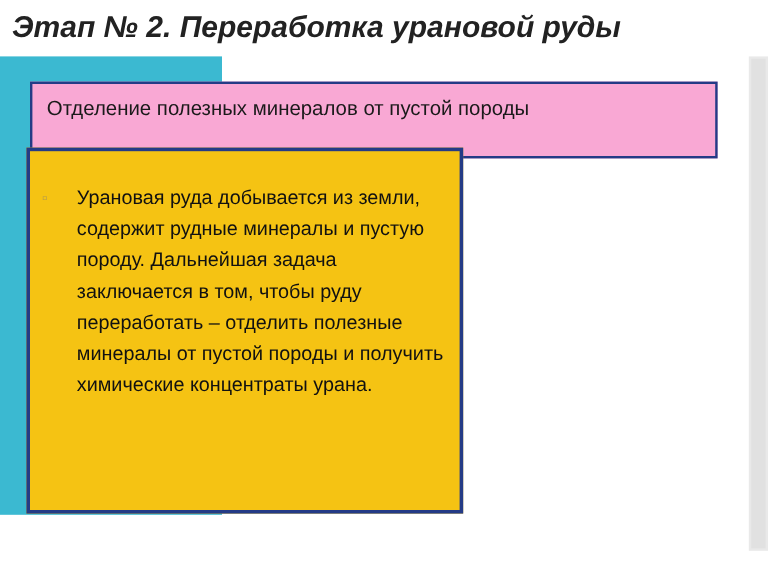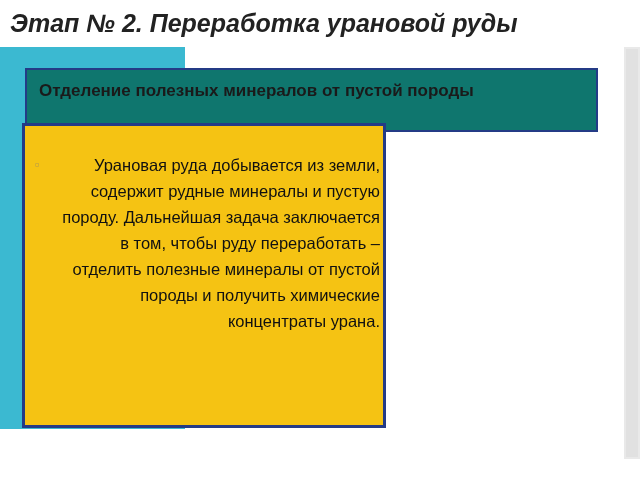--- a/index.html
+++ b/index.html
@@ -61,24 +61,23 @@
     height: 382px;
     background: #3bb9d1;
   }
   
   .header-bar {
     position: absolute;
     left: 25px;
     top: 68px;
     width: 573px;
     height: 64px;
-    background: #0f766e;
+    background: #f9a8d4;
     border: 2px solid #243b86;
     box-sizing: border-box;
-    font-weight: bold;
   }
   .header-bar-text {
     position: absolute;
     left: 12px;
     top: 11px;
     right: 8px;
     font-size: 17px;
     color: #1a1a1a;
     white-space: nowrap;
   }
@@ -107,21 +106,22 @@
     color: #b59b4b;
     font-size: 13px;
     line-height: 26px;
     text-align: left;
   }
   .bullet-text {
     flex: 1 1 auto;
     font-size: 16.5px;
     line-height: 26px;
     color: #111111;
-    text-align: right;
+    text-align: left;
+    margin-left: 15px;
   }
 </style>
 </head>
 <body>
 
 <div class="slide">
 
   <div class="slide-title">Этап № 2. Переработка урановой руды</div>
 
   <div class="cyan-band"></div>

